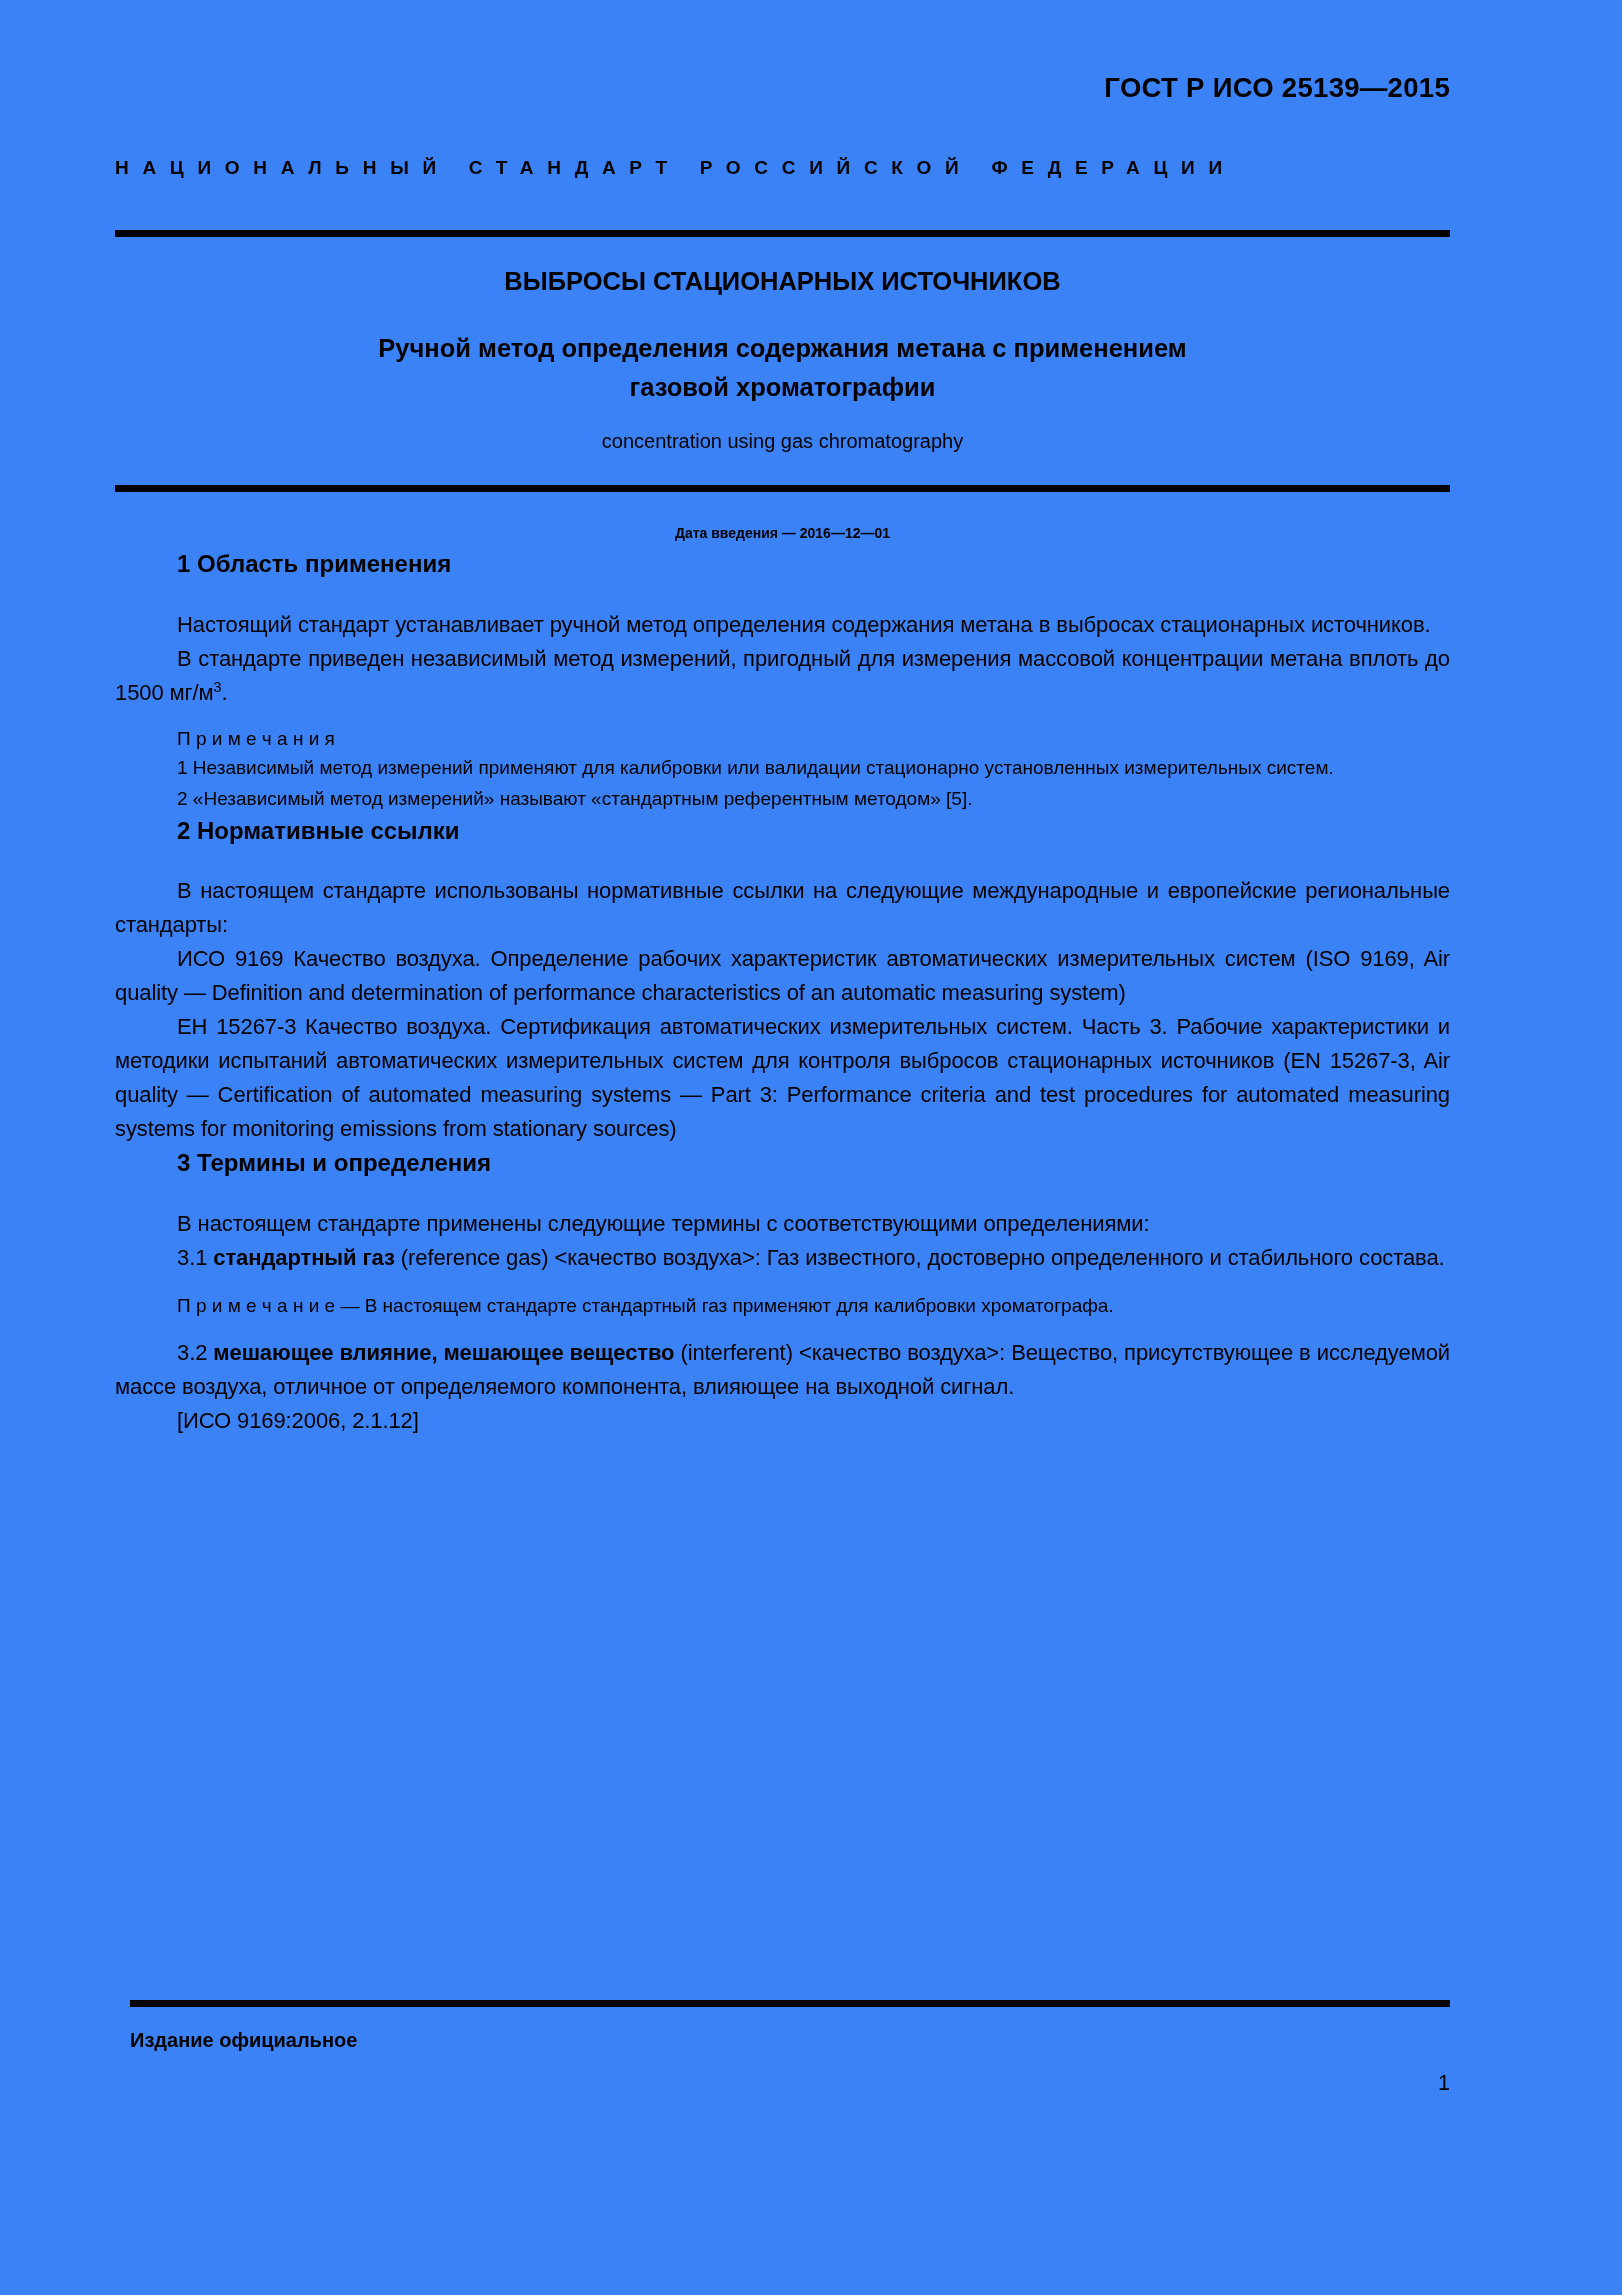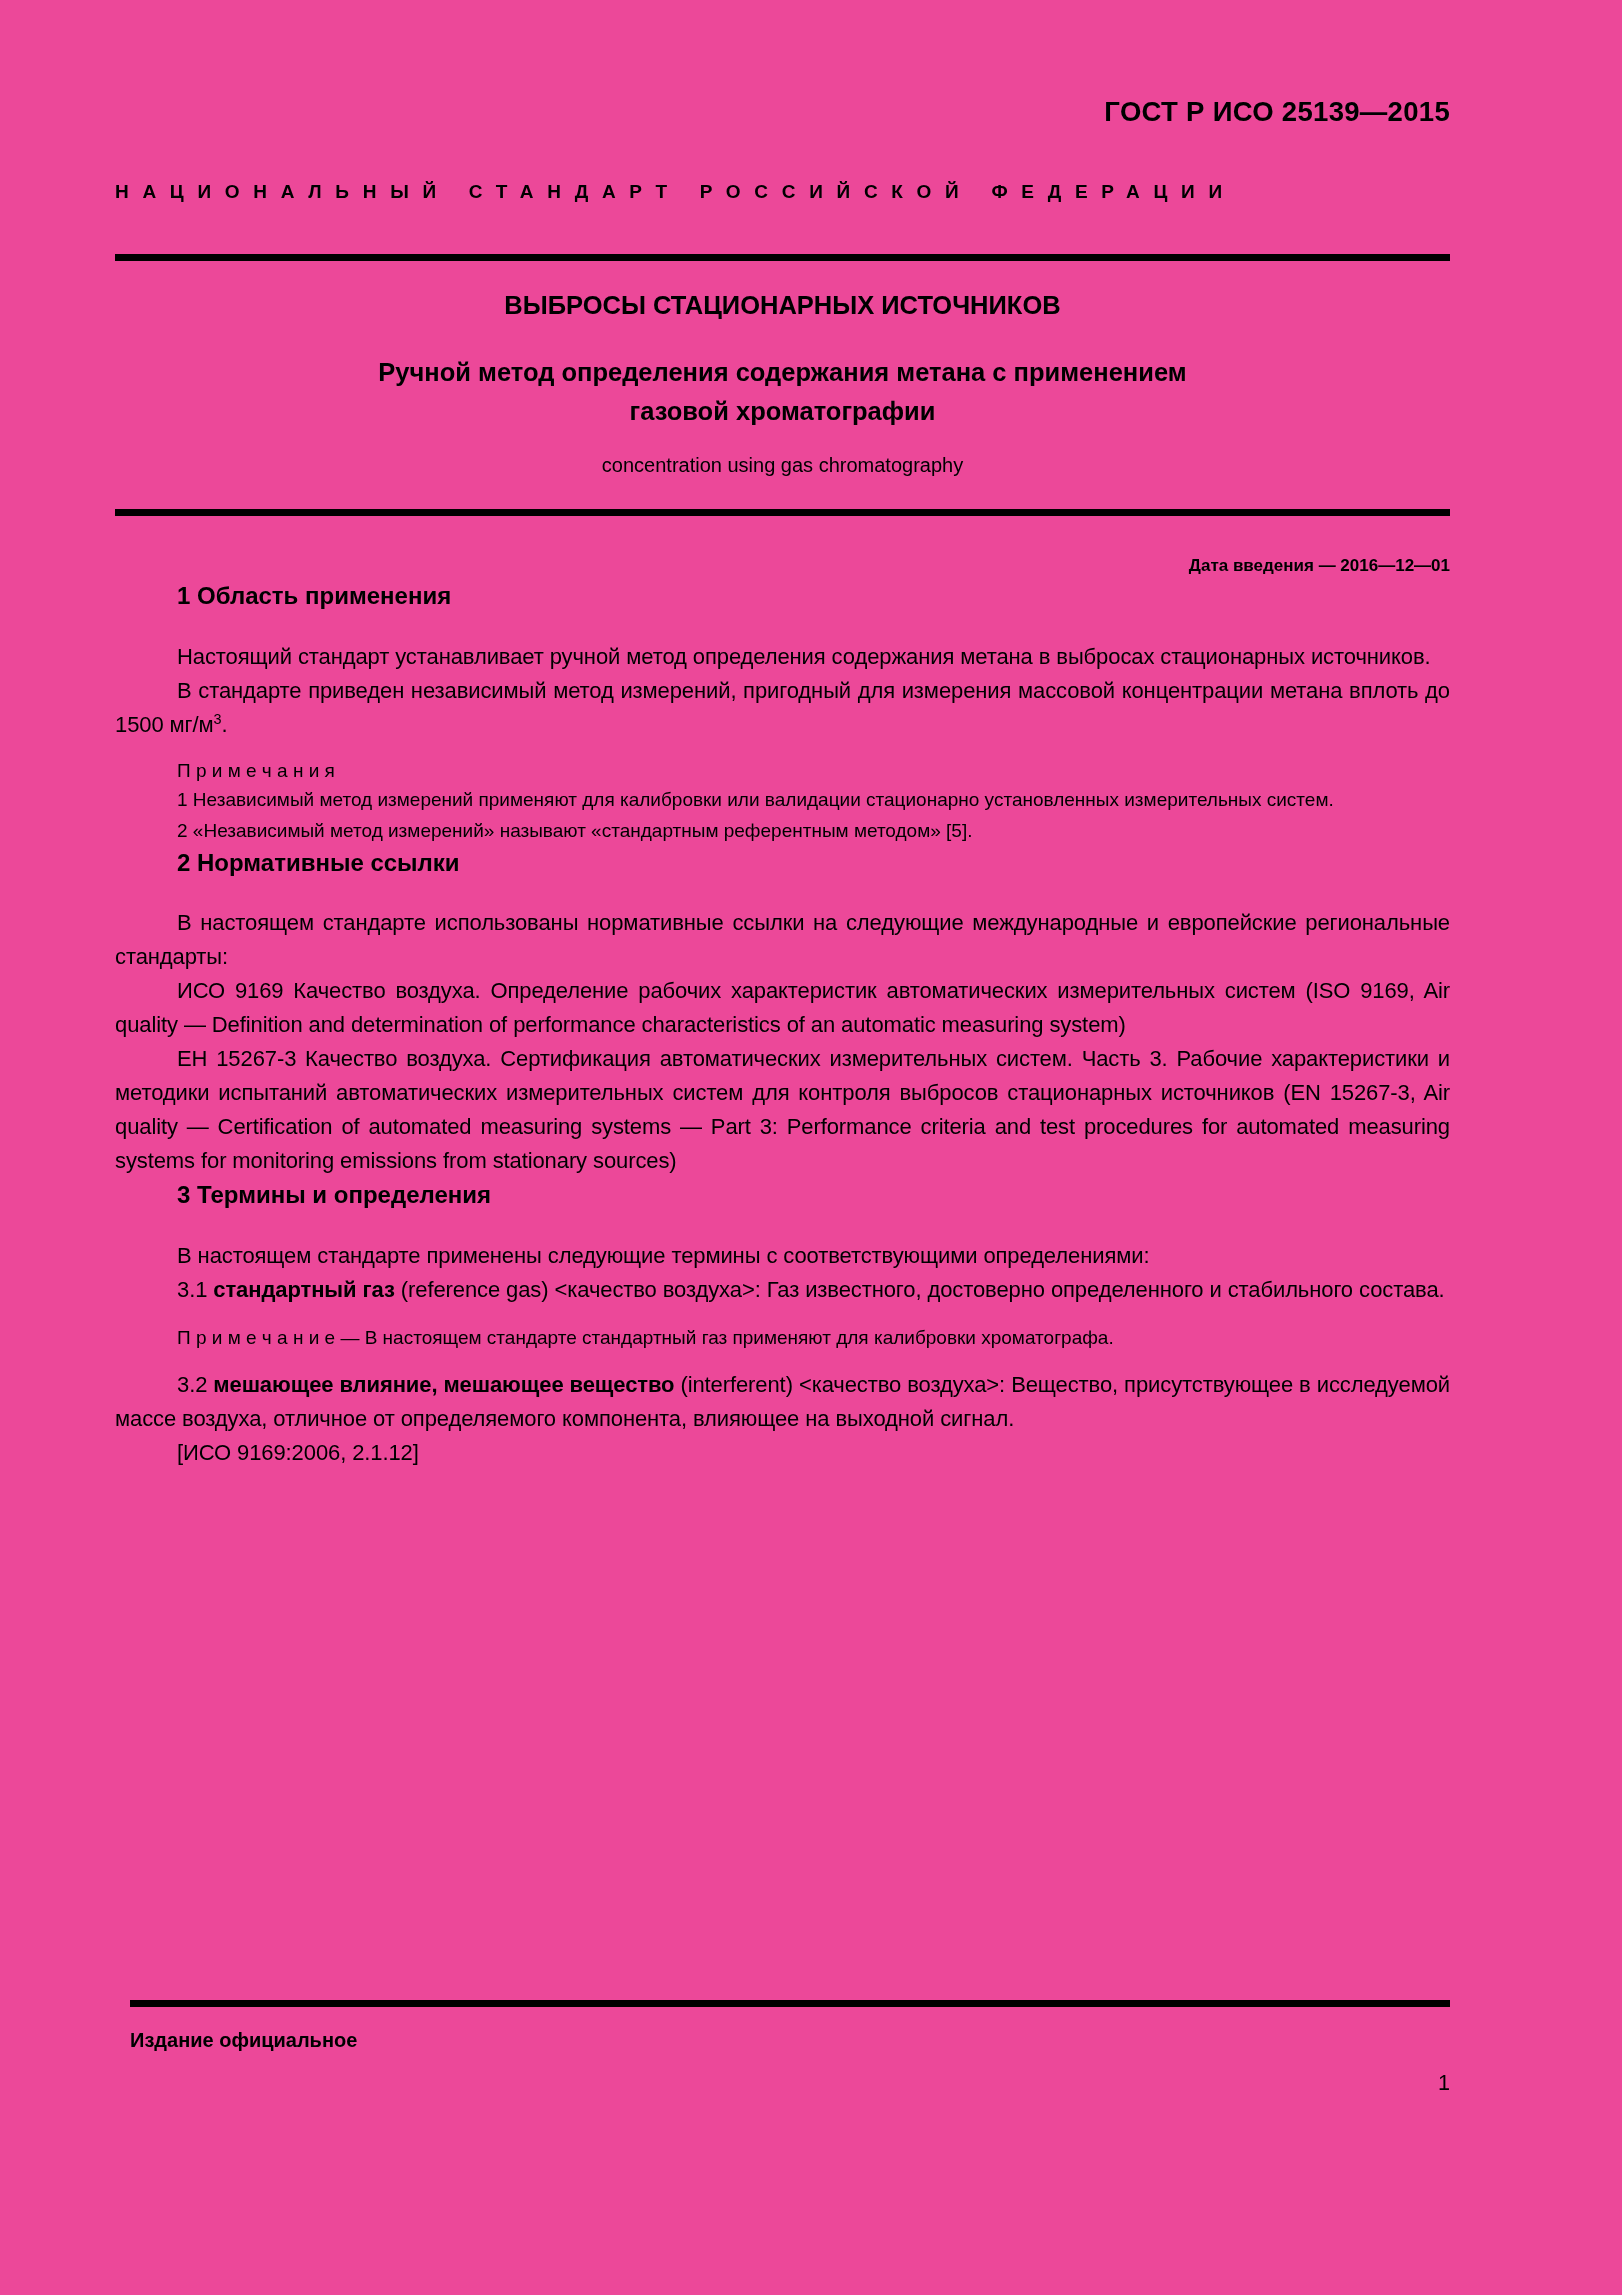--- a/index.html
+++ b/index.html
@@ -4,25 +4,25 @@
 <style>
   html, body {
     margin: 0;
     padding: 0;
     background: #ffffff;
   }
   .page {
     position: relative;
     width: 1623px;
     height: 2295px;
-    background: #ec4899;
+    background: #3b82f6;
     color: #000000;
     font-family: "Liberation Sans", sans-serif;
     box-sizing: border-box;
-    padding: 96px 173px 0 115px;
+    padding: 72px 173px 0 115px;
     overflow: hidden;
   }
   .doc-code {
     text-align: right;
     font-weight: bold;
     font-size: 27.5px;
     line-height: 31px;
     letter-spacing: 0.3px;
   }
   .banner {
@@ -54,24 +54,24 @@
     line-height: 39px;
   }
   .doc-subtitle-en {
     margin-top: 19.6px;
     text-align: center;
     font-weight: normal;
     font-size: 20px;
     line-height: 28px;
   }
   .effective-date {
-    margin-top: 36px;
-    text-align: right;
+    margin-top: 28px;
+    text-align: center;
     font-weight: bold;
-    font-size: 17px;
+    font-size: 14px;
     line-height: 27.5px;
   }
   h2.section-heading {
     font-size: 24px;
     line-height: 33px;
     font-weight: bold;
     margin: 0;
     padding-left: 62px;
   }
   .h-s1 { margin-top: 99px; }

